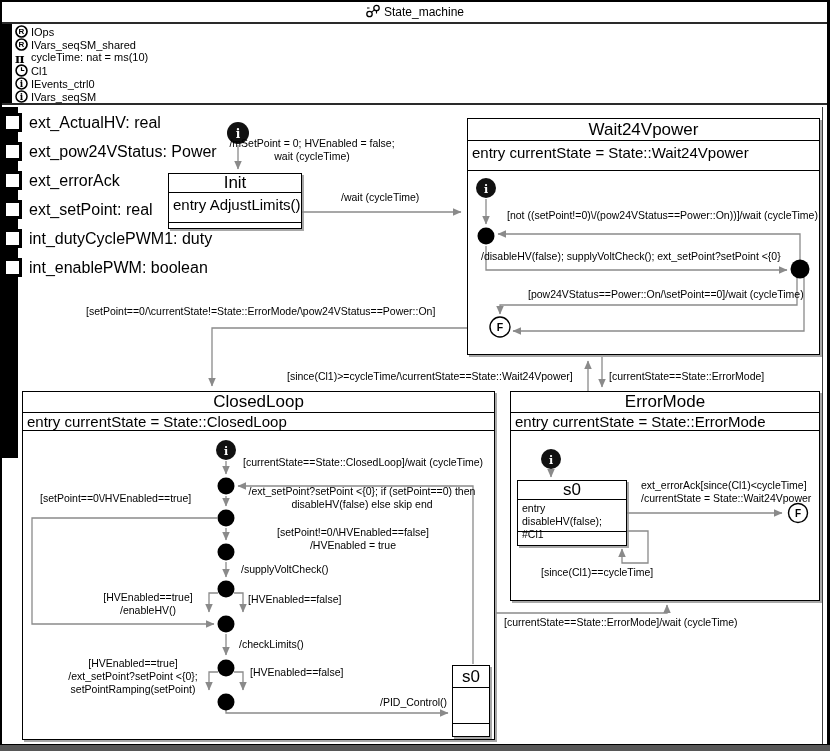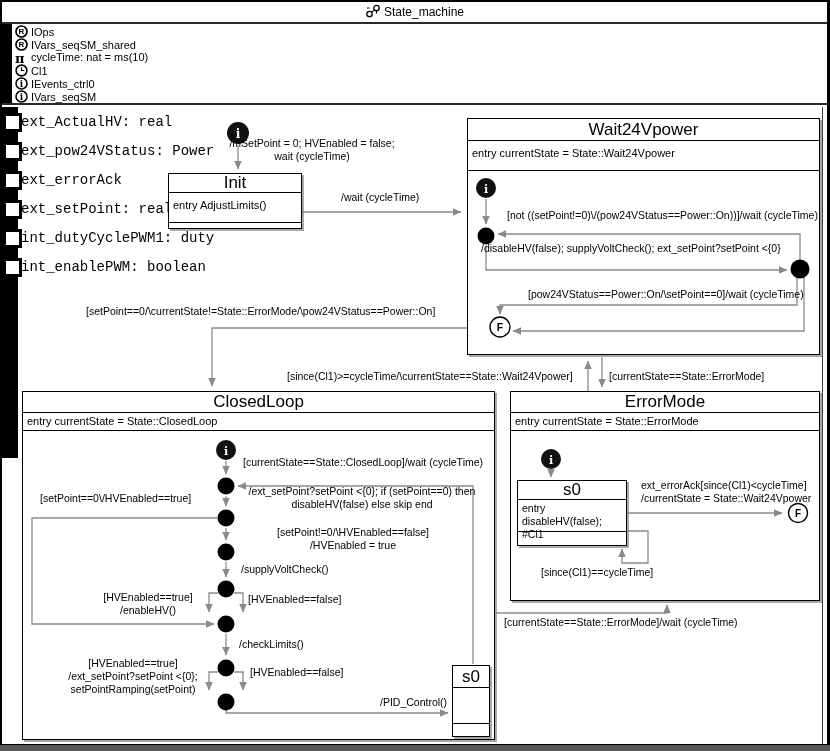--- a/index.html
+++ b/index.html
@@ -13,24 +13,24 @@
   .titlebar svg{vertical-align:-2px;margin-right:3px;}
   .decls{position:absolute;left:2px;right:3px;top:24px;height:79px;background:#fff;
          border-bottom:2px solid #2a2a2a;}
   .decl-strip{position:absolute;left:0;top:0;width:10px;height:100%;background:#000;}
   .decl-row{position:absolute;left:13px;height:13px;font-size:11px;line-height:13px;white-space:nowrap;}
   .decl-row svg,.decl-row .pi{display:inline-block;vertical-align:-2px;margin-right:3px;width:13px;}
   .pi{font-weight:bold;font-size:13px;line-height:11px;font-family:"DejaVu Serif",serif;}
   .port-strip{position:absolute;left:2px;top:107px;width:16px;height:351px;background:#000;}
   .port{position:absolute;left:3px;height:19px;}
   .port-box{position:absolute;left:0;top:0;width:13px;height:13px;background:#fff;border:3px solid #000;}
-  .port-label{position:absolute;left:18px;top:0;font-size:14px;line-height:19px;white-space:nowrap;font-family:Liberation Mono, monospace;}
+  .port-label{position:absolute;left:26px;top:0;font-size:16px;line-height:19px;white-space:nowrap;}
   .state{position:absolute;background:#fff;border:1px solid #000;box-shadow:2px 2px 0 #a8a8a8;box-sizing:border-box;}
   .state-title{border-bottom:1px solid #000;text-align:center;font-size:17px;}
-  .state-entry{border-bottom:1px solid #000;font-size:11px;padding-left:4px;box-sizing:border-box;}
+  .state-entry{border-bottom:1px solid #000;font-size:15px;padding-left:4px;box-sizing:border-box;}
   .wires{position:absolute;left:0;top:0;}
   .lbl{position:absolute;font-size:10.5px;line-height:13px;white-space:pre;color:#000;}
   .ctr{transform:translateX(-50%);text-align:center;}
   .inner-right{position:absolute;left:822px;top:107px;width:1px;height:637px;background:#3d3d3d;}
   .bottombar{position:absolute;left:0;right:0;bottom:0;height:6px;background:#575757;border-top:1px solid #000;}
 </style>
 </head>
 <body>
 
 <div class="win">
@@ -194,21 +194,21 @@
     <g>
         <circle cx="798" cy="513" r="9.5" fill="#fff" stroke="#000" stroke-width="1.4"></circle>
         <text x="798" y="517" font-size="10" font-weight="bold" text-anchor="middle" fill="#000">F</text>
       </g>
   </svg>
 
   <div class="lbl ctr" style="left:312px;top:137px">/mSetPoint = 0; HVEnabled = false;
 wait (cycleTime)</div>
   <div class="lbl" style="left:341px;top:191px">/wait (cycleTime)</div>
   <div class="lbl" style="left:507px;top:209px">[not ((setPoint!=0)\/(pow24VStatus==Power::On))]/wait (cycleTime)</div>
-  <div class="lbl" style="left:481px;top:242px">/disableHV(false); supplyVoltCheck(); ext_setPoint?setPoint &lt;{0}</div>
+  <div class="lbl" style="left:481px;top:250px">/disableHV(false); supplyVoltCheck(); ext_setPoint?setPoint &lt;{0}</div>
   <div class="lbl" style="left:528px;top:288px">[pow24VStatus==Power::On/\setPoint==0]/wait (cycleTime)</div>
   <div class="lbl" style="left:86px;top:305px">[setPoint==0/\currentState!=State::ErrorMode/\pow24VStatus==Power::On]</div>
   <div class="lbl" style="left:287px;top:370px">[since(Cl1)&gt;=cycleTime/\currentState==State::Wait24Vpower]</div>
   <div class="lbl" style="left:609px;top:370px">[currentState==State::ErrorMode]</div>
   <div class="lbl" style="left:243px;top:456px">[currentState==State::ClosedLoop]/wait (cycleTime)</div>
   <div class="lbl ctr" style="left:362px;top:485px">/ext_setPoint?setPoint &lt;{0}; if (setPoint==0) then
 disableHV(false) else skip end</div>
   <div class="lbl" style="left:40px;top:492px">[setPoint==0\/HVEnabled==true]</div>
   <div class="lbl ctr" style="left:353px;top:526px">[setPoint!=0/\HVEnabled==false]
 /HVEnabled = true</div>

